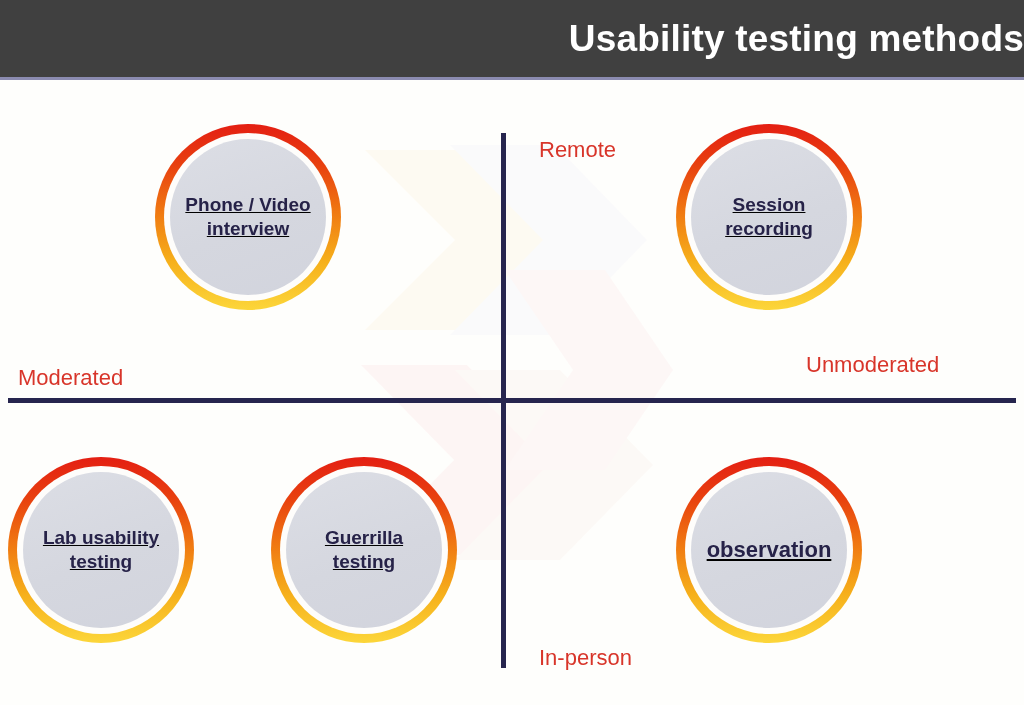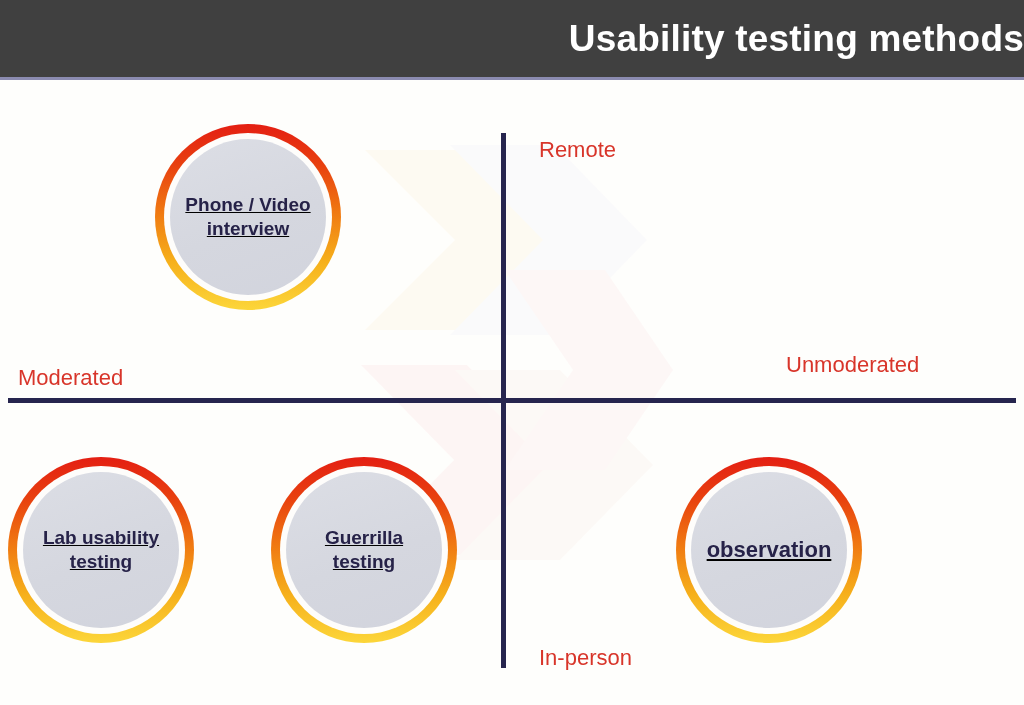--- a/index.html
+++ b/index.html
@@ -88,21 +88,21 @@
     color: #d8352a;
     font-size: 22px;
     font-weight: normal;
     line-height: 1;
     white-space: nowrap;
     font-family: "Liberation Sans", sans-serif;
   }
   .label-remote      { left: 539px; top: 139px; }
   .label-inperson    { left: 539px; top: 647px; }
   .label-moderated   { left: 18px;  top: 367px; }
-  .label-unmoderated { left: 786px; top: 354px; }
+  .label-unmoderated { left: 806px; top: 354px; }
 
   
   .node {
     position: absolute;
     border-radius: 50%;
     background-image: linear-gradient(to bottom, #e41f13 0%, #e8400f 22%, #f07a12 48%, #f6b01b 74%, #fcd63a 100%);
     padding: 9px;
     box-sizing: border-box;
     display: flex;
     align-items: center;
@@ -179,20 +179,28 @@
 
   <div class="node node-phone-video">
     <div class="node-gap">
       <div class="node-disk">
         <span class="node-label">Phone / Video
 interview</span>
       </div>
     </div>
   </div>
 
+  <div class="node node-session-rec">
+    <div class="node-gap">
+      <div class="node-disk">
+        <span class="node-label">Session
+recording</span>
+      </div>
+    </div>
+  </div>
 
   <div class="node node-lab-usability">
     <div class="node-gap">
       <div class="node-disk">
         <span class="node-label">Lab usability
 testing</span>
       </div>
     </div>
   </div>
 

